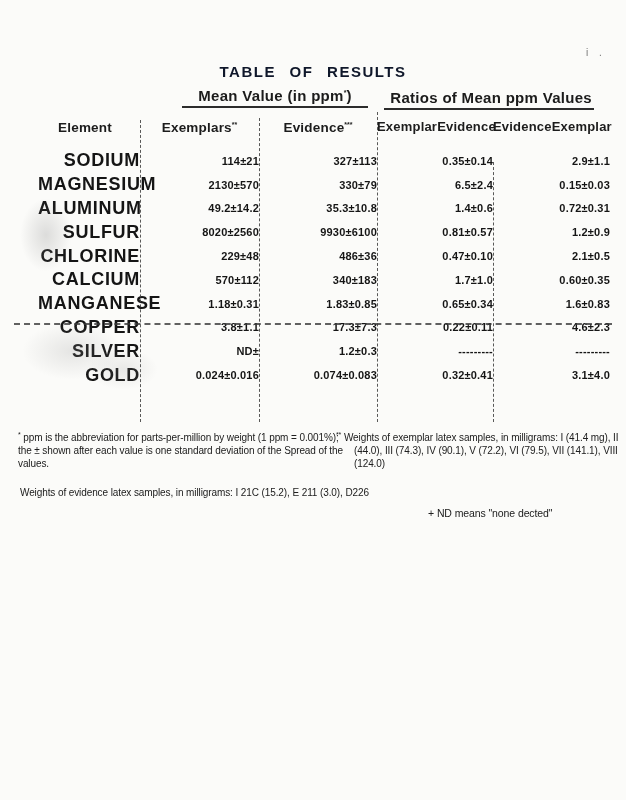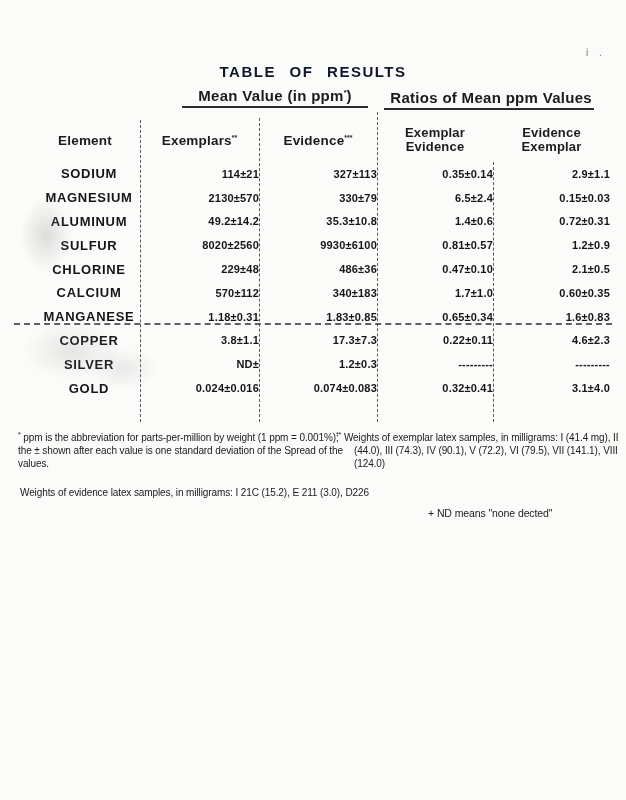--- a/index.html
+++ b/index.html
@@ -16,33 +16,33 @@
   }
   .gh {
     position:absolute; font-size:15px; font-weight:bold; color:#1b1b1b;
     border-bottom:2px solid #2c2c2c; padding:0 2px 2px 2px; text-align:center;
     letter-spacing:0.3px;
   }
   .gh-mean {left:182px; top:87px; width:182px;}
   .gh-ratios {left:384px; top:89px; width:206px;text-align:right;}
   sup.mk {font-size:7px; letter-spacing:0; vertical-align:super; font-weight:bold;}
 
-  .table {position:absolute; left:30px; top:118px; width:580px;}
+  .table {position:absolute; left:30px; top:105px; width:580px;}
   .thead {
     display:grid; grid-template-columns:110px 119px 118px 116px 117px;
     height:44px; align-items:center;
   }
   .hcell {text-align:center; font-size:13.5px; font-weight:bold; color:#1c1c1c; letter-spacing:0.2px;}
-  .hcell.stack {display:flex; flex-direction:column; line-height:1.08; font-size:13px; align-items:center;}
+  .hcell.stack {display:flex; flex-direction:row; line-height:1.08; font-size:13px; align-items:center;}
   .trow {
     display:grid; grid-template-columns:110px 119px 118px 116px 117px;
     height:23.8px; align-items:center;
   }
   .cell {text-align:right; font-size:11px; font-weight:bold; color:#151515; letter-spacing:0.2px; white-space:nowrap;}
-  .cell.el {text-align:center; padding-left:8px; font-size:13px; letter-spacing:0.7px;}
+  .cell.el {text-align:right; padding-left:8px; font-size:18px; letter-spacing:0.7px;}
 
   .vline {position:absolute; width:0; border-left:1px dashed #3d3d3d; opacity:0.85;}
   .v1 {left:140px; top:120px; height:302px;}
   .v2 {left:259px; top:118px; height:304px;}
   .v3 {left:377px; top:112px; height:310px;}
   .v4 {left:493px; top:162px; height:260px;}
   .hdash {position:absolute; left:14px; top:323px; width:598px; height:0; border-top:2px dashed #3a3a3a; opacity:0.8;}
 
   .fn {position:absolute; font-size:10px; line-height:1.3; color:#202020; letter-spacing:-0.1px;}
   .fn sup {font-size:7px;}

